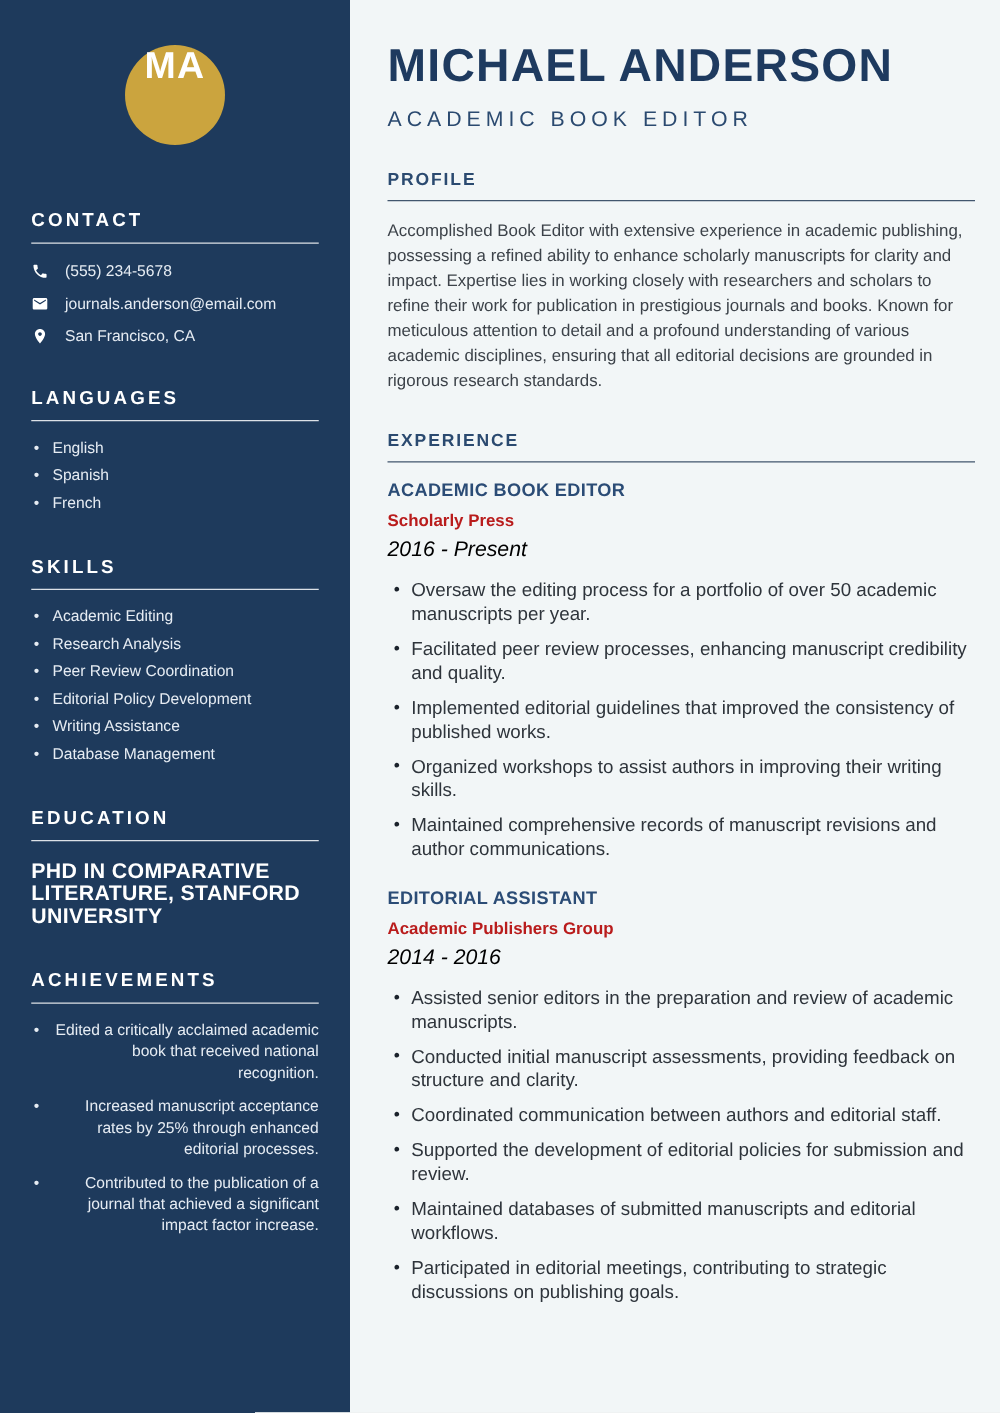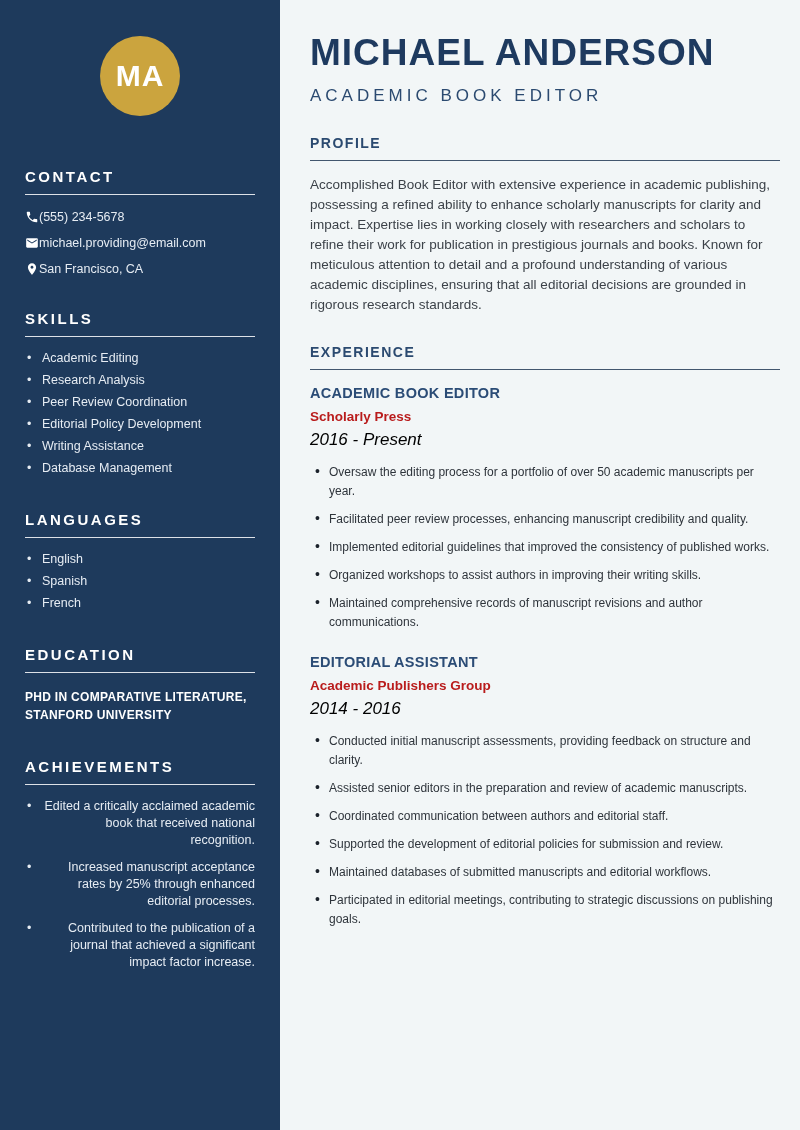--- a/index.html
+++ b/index.html
@@ -28,41 +28,42 @@
   .avatar {
     width: 80px;
     height: 80px;
     border-radius: 50%;
     background: #cba43e;
     color: #ffffff;
     font-size: 30px;
     font-weight: bold;
     letter-spacing: 1px;
     display: flex;
-    align-items: center;
+    align-items: flex-start;
     justify-content: center;
     margin: 0 auto;
   }
 
   .side-section { margin-top: 34px; }
   .side-section.first { margin-top: 52px; }
 
   .side-title {
     color: #ffffff;
     font-size: 15px;
     font-weight: bold;
     letter-spacing: 2.5px;
     padding-bottom: 9px;
     border-bottom: 1.5px solid rgba(255,255,255,0.85);
   }
 
   .contact-rows { margin-top: 15px; }
   .contact-row {
     display: flex;
     align-items: center;
+    gap: 13px;
     margin-bottom: 12px;
     font-size: 12.5px;
   }
   .contact-row svg { flex: 0 0 auto; display: block; }
 
   ul.side-list { list-style: none; margin-top: 13px; }
   ul.side-list li {
     position: relative;
     padding-left: 17px;
     font-size: 12.5px;
@@ -73,21 +74,21 @@
   ul.side-list li::before {
     content: "•";
     position: absolute;
     left: 2px;
     top: 0;
     color: #e6ecf3;
   }
 
   .edu-degree {
     margin-top: 15px;
-    font-size: 12px;
+    font-size: 17px;
     font-weight: bold;
     color: #ffffff;
     line-height: 18px;
     letter-spacing: 0.3px;
   }
 
   
   .main {
     flex: 1;
     padding: 30px 20px 30px 30px;
@@ -149,21 +150,21 @@
     margin-top: 6px;
     font-size: 17px;
     font-style: italic;
     color: #000000;
   }
 
   ul.job-bullets { list-style: none; margin-top: 13px; }
   ul.job-bullets li {
     position: relative;
     padding-left: 19px;
-    font-size: 12px;
+    font-size: 15px;
     line-height: 19px;
     margin-bottom: 9px;
     color: #2e343b;
   }
   ul.job-bullets li::before {
     content: "•";
     position: absolute;
     left: 5px;
     top: -1px;
     color: #1b222b;
@@ -191,51 +192,51 @@
               </svg>
           </span>
           <span>(555) 234-5678</span>
         </div>
         <div class="contact-row">
           <span>
             <svg width="14" height="14" viewBox="0 0 24 24" fill="#ffffff">
                 <path d="M20 4H4c-1.1 0-1.99.9-1.99 2L2 18c0 1.1.9 2 2 2h16c1.1 0 2-.9 2-2V6c0-1.1-.9-2-2-2zm0 4l-8 5-8-5V6l8 5 8-5v2z"></path>
               </svg>
           </span>
-          <span>michael.providing@email.com</span>
+          <span>journals.anderson@email.com</span>
         </div>
         <div class="contact-row">
           <span>
             <svg width="14" height="14" viewBox="0 0 24 24" fill="#ffffff">
                 <path d="M12 2C8.13 2 5 5.13 5 9c0 5.25 7 13 7 13s7-7.75 7-13c0-3.87-3.13-7-7-7zm0 9.5c-1.38 0-2.5-1.12-2.5-2.5S10.62 6.5 12 6.5s2.5 1.12 2.5 2.5-1.12 2.5-2.5 2.5z"></path>
               </svg>
           </span>
           <span>San Francisco, CA</span>
         </div>
       </div>
     </div>
 
     <div class="side-section">
+      <div class="side-title">LANGUAGES</div>
+      <ul class="side-list">
+          <li>English</li>
+          <li>Spanish</li>
+          <li>French</li>
+        </ul>
+    </div>
+
+    <div class="side-section">
       <div class="side-title">SKILLS</div>
       <ul class="side-list">
           <li>Academic Editing</li>
           <li>Research Analysis</li>
           <li>Peer Review Coordination</li>
           <li>Editorial Policy Development</li>
           <li>Writing Assistance</li>
           <li>Database Management</li>
-        </ul>
-    </div>
-
-    <div class="side-section">
-      <div class="side-title">LANGUAGES</div>
-      <ul class="side-list">
-          <li>English</li>
-          <li>Spanish</li>
-          <li>French</li>
         </ul>
     </div>
 
     <div class="side-section">
       <div class="side-title">EDUCATION</div>
       <div class="edu-degree">PHD IN COMPARATIVE LITERATURE, STANFORD UNIVERSITY</div>
     </div>
 
     <div class="side-section">
       <div class="side-title">ACHIEVEMENTS</div>
@@ -272,22 +273,22 @@
             <li>Organized workshops to assist authors in improving their writing skills.</li>
             <li>Maintained comprehensive records of manuscript revisions and author communications.</li>
           </ul>
       </div>
 
       <div class="job">
         <div class="job-role">EDITORIAL ASSISTANT</div>
         <div class="job-company">Academic Publishers Group</div>
         <div class="job-dates">2014 - 2016</div>
         <ul class="job-bullets">
+            <li>Assisted senior editors in the preparation and review of academic manuscripts.</li>
             <li>Conducted initial manuscript assessments, providing feedback on structure and clarity.</li>
-            <li>Assisted senior editors in the preparation and review of academic manuscripts.</li>
             <li>Coordinated communication between authors and editorial staff.</li>
             <li>Supported the development of editorial policies for submission and review.</li>
             <li>Maintained databases of submitted manuscripts and editorial workflows.</li>
             <li>Participated in editorial meetings, contributing to strategic discussions on publishing goals.</li>
           </ul>
       </div>
 
     </section>
 
   </main>

